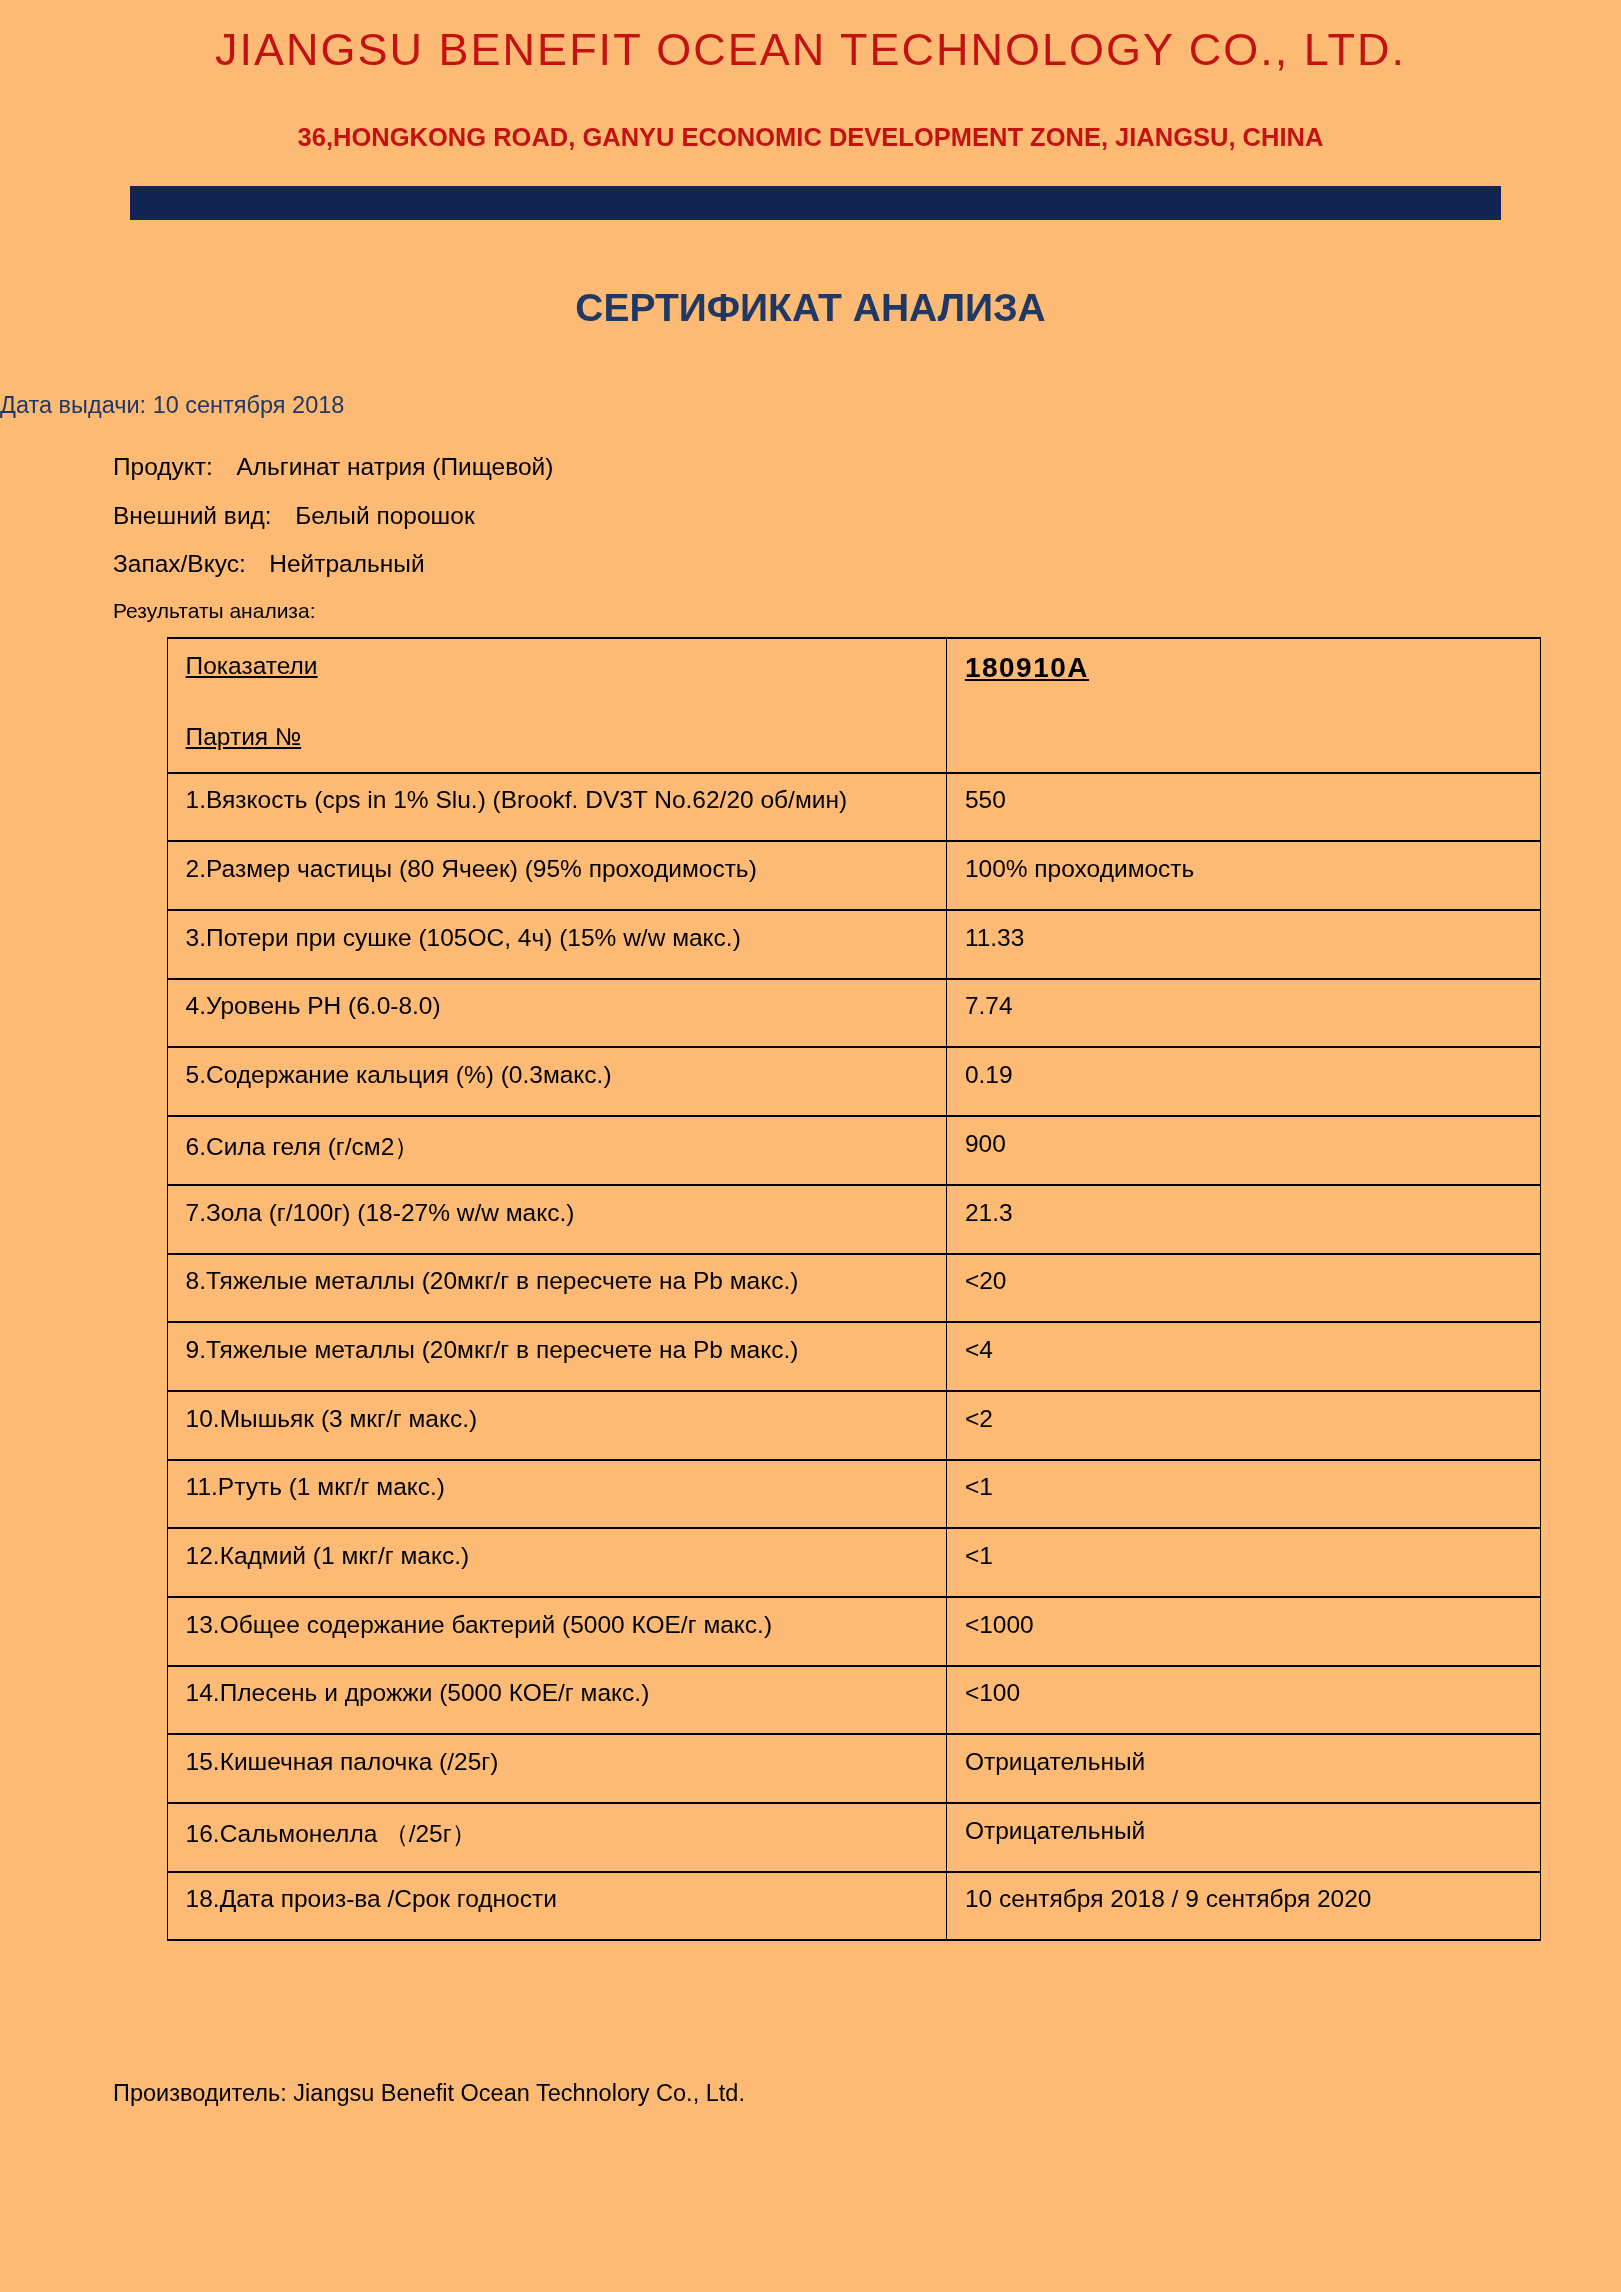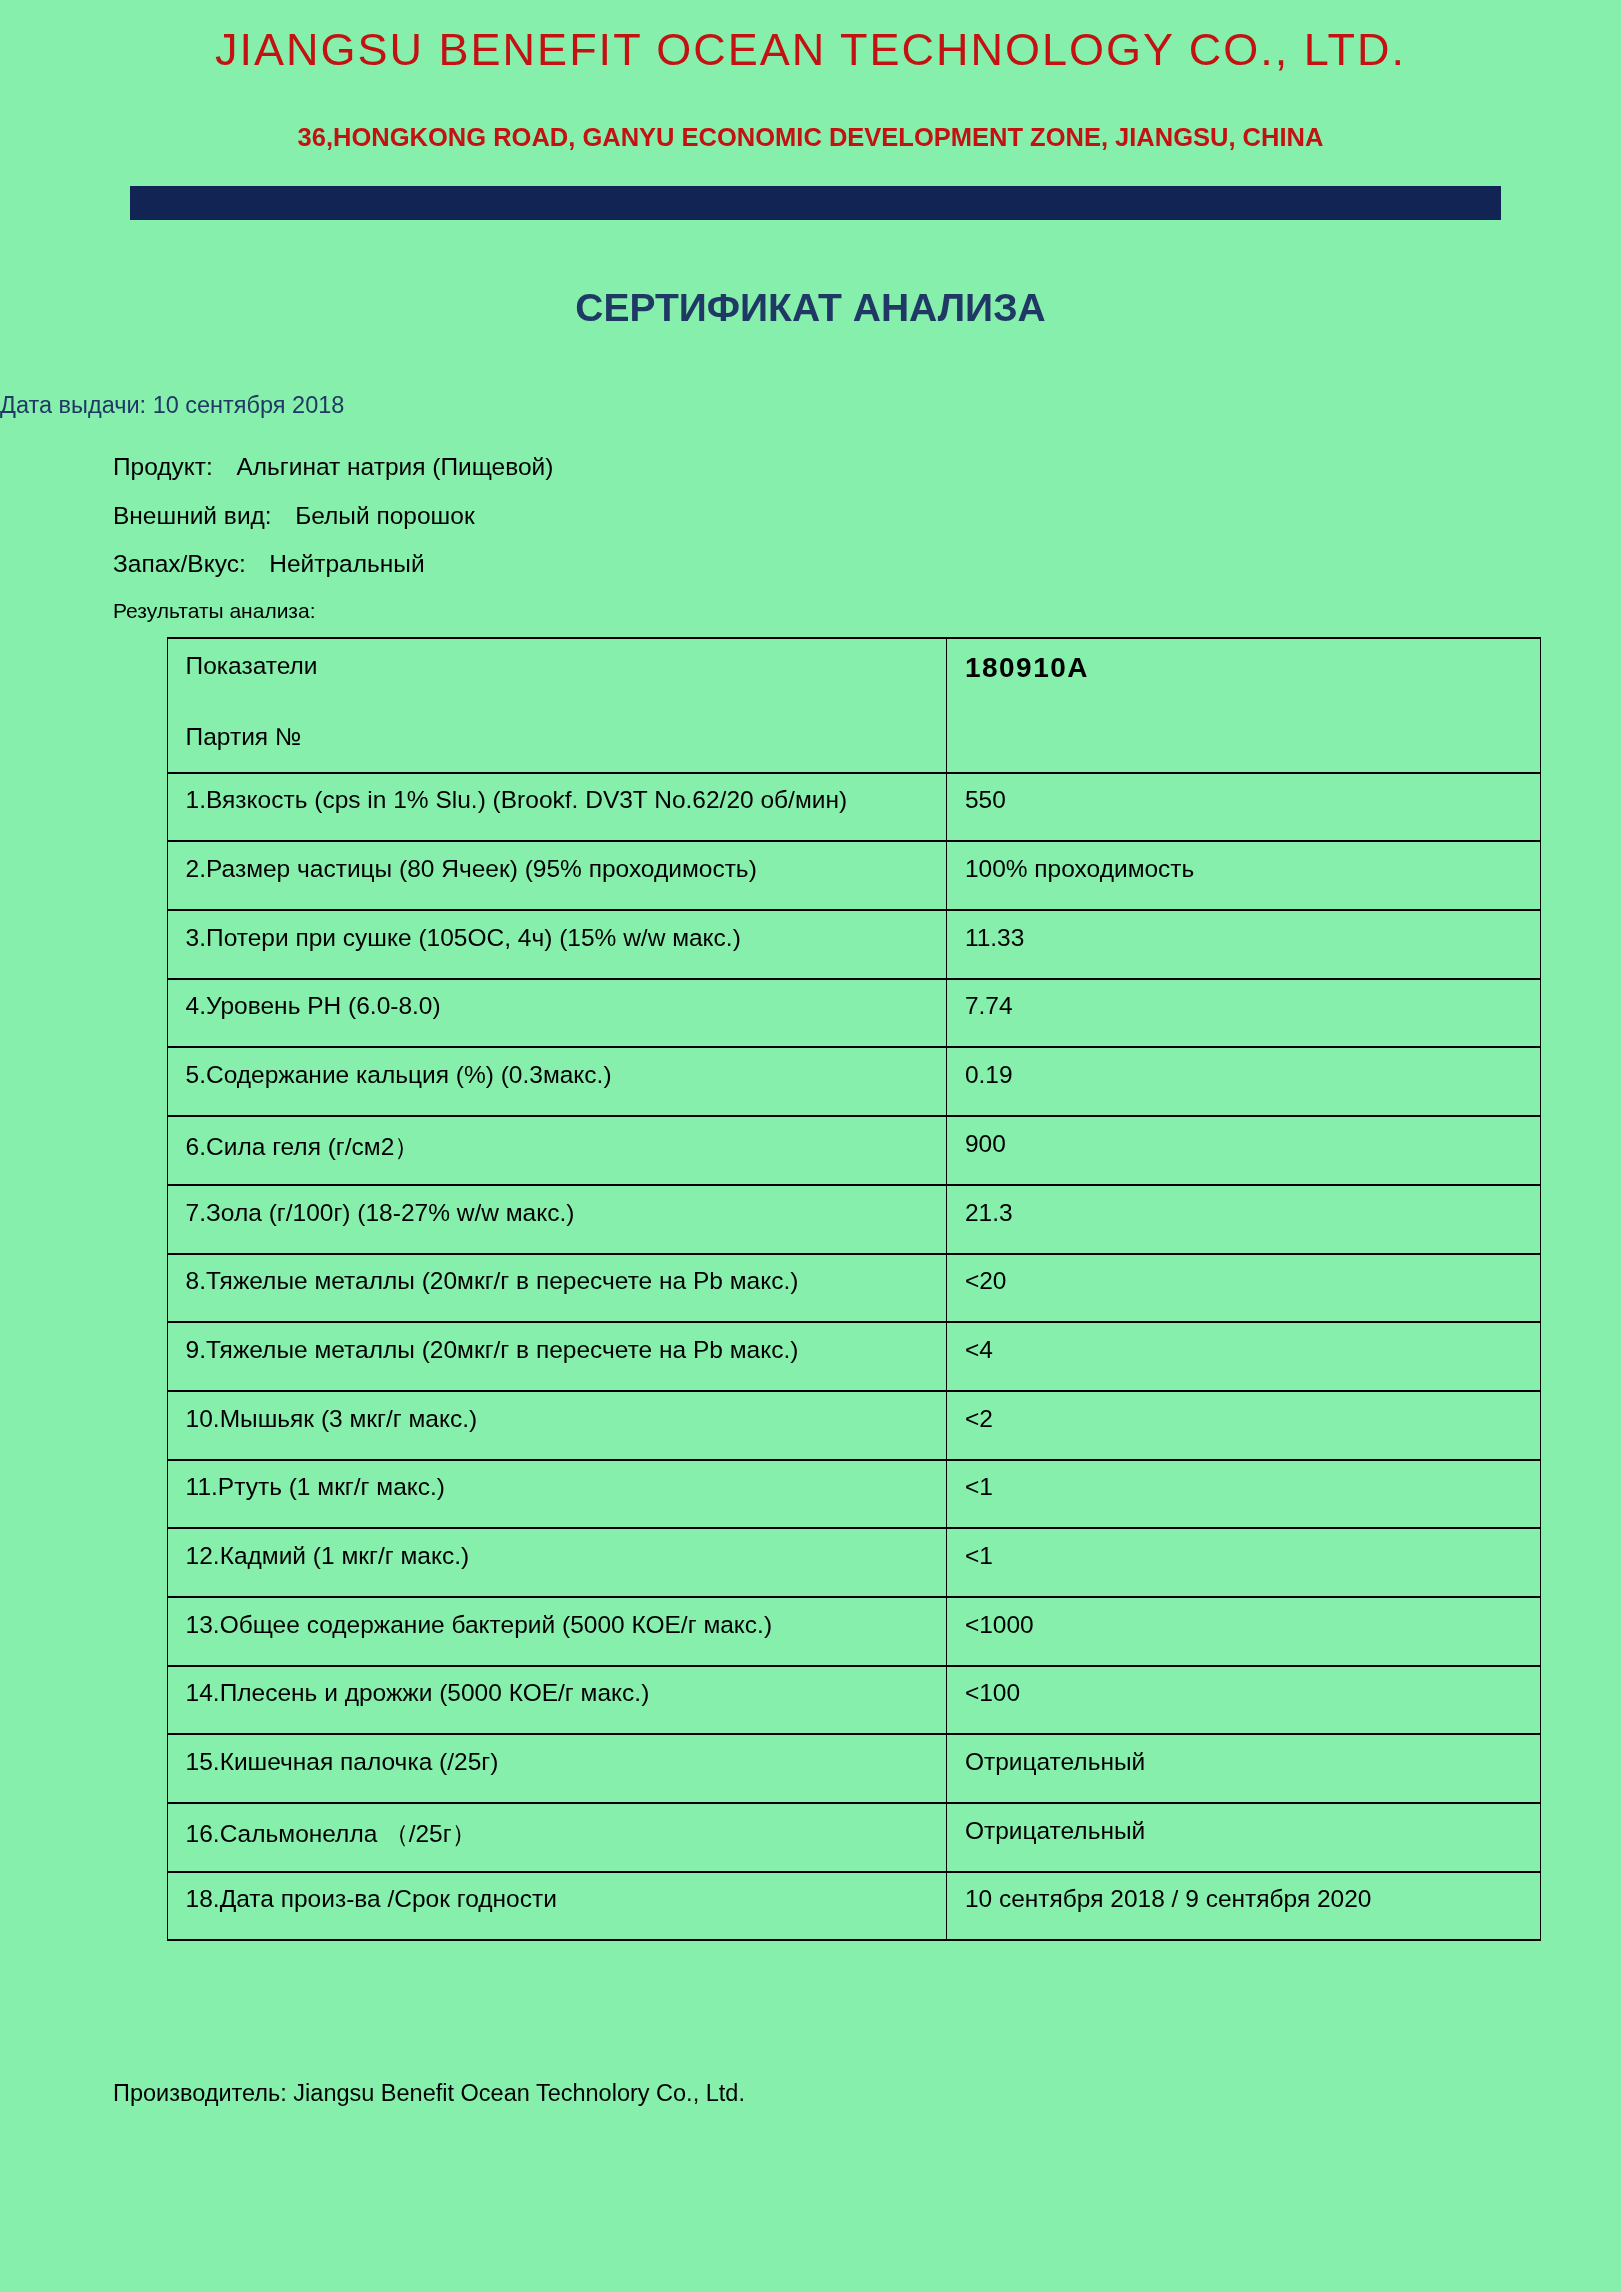--- a/index.html
+++ b/index.html
@@ -3,21 +3,21 @@
 <meta charset="utf-8">
 <style>
   html, body { margin: 0; padding: 0; background: #ffffff; }
   body {
     width: 1621px; height: 2293px;
     font-family: "Liberation Sans", sans-serif;
     color: #000000;
     position: relative;
     overflow: hidden;
   }
-  .page { position: absolute; inset: 0; background: #86efac; }
+  .page { position: absolute; inset: 0; background: #fdba74; }
 
   .company-name {
     position: absolute; top: 23.5px; left: 0; width: 100%;
     text-align: center;
     font-size: 45px; letter-spacing: 2px;
     color: #c31212;
     white-space: nowrap;
   }
   .company-address {
     position: absolute; top: 123px; left: 0; width: 100%;
@@ -66,21 +66,21 @@
     border-top: 2px solid #000;
     border-bottom: 2px solid #000;
     vertical-align: top;
     padding: 12.7px 15.7px 0 17.6px;
     font-size: 24.5px;
     overflow: hidden;
   }
   td.col-param { width: 745px; }
   td.col-value { width: 559px; }
   tr.data-row td { height: 54px; }   
-  tr.header-row td { height: 120px; }
+  tr.header-row td { height: 120px; text-decoration: underline; }
   .hdr-line2 { margin-top: 43px; }
   .batch-no { font-weight: bold; letter-spacing: 1.5px; font-size: 28px; }
 
   .manufacturer {
     position: absolute; top: 2080px; left: 113px;
     font-size: 23.5px;
   }
 </style>
 </head>
 <body>

